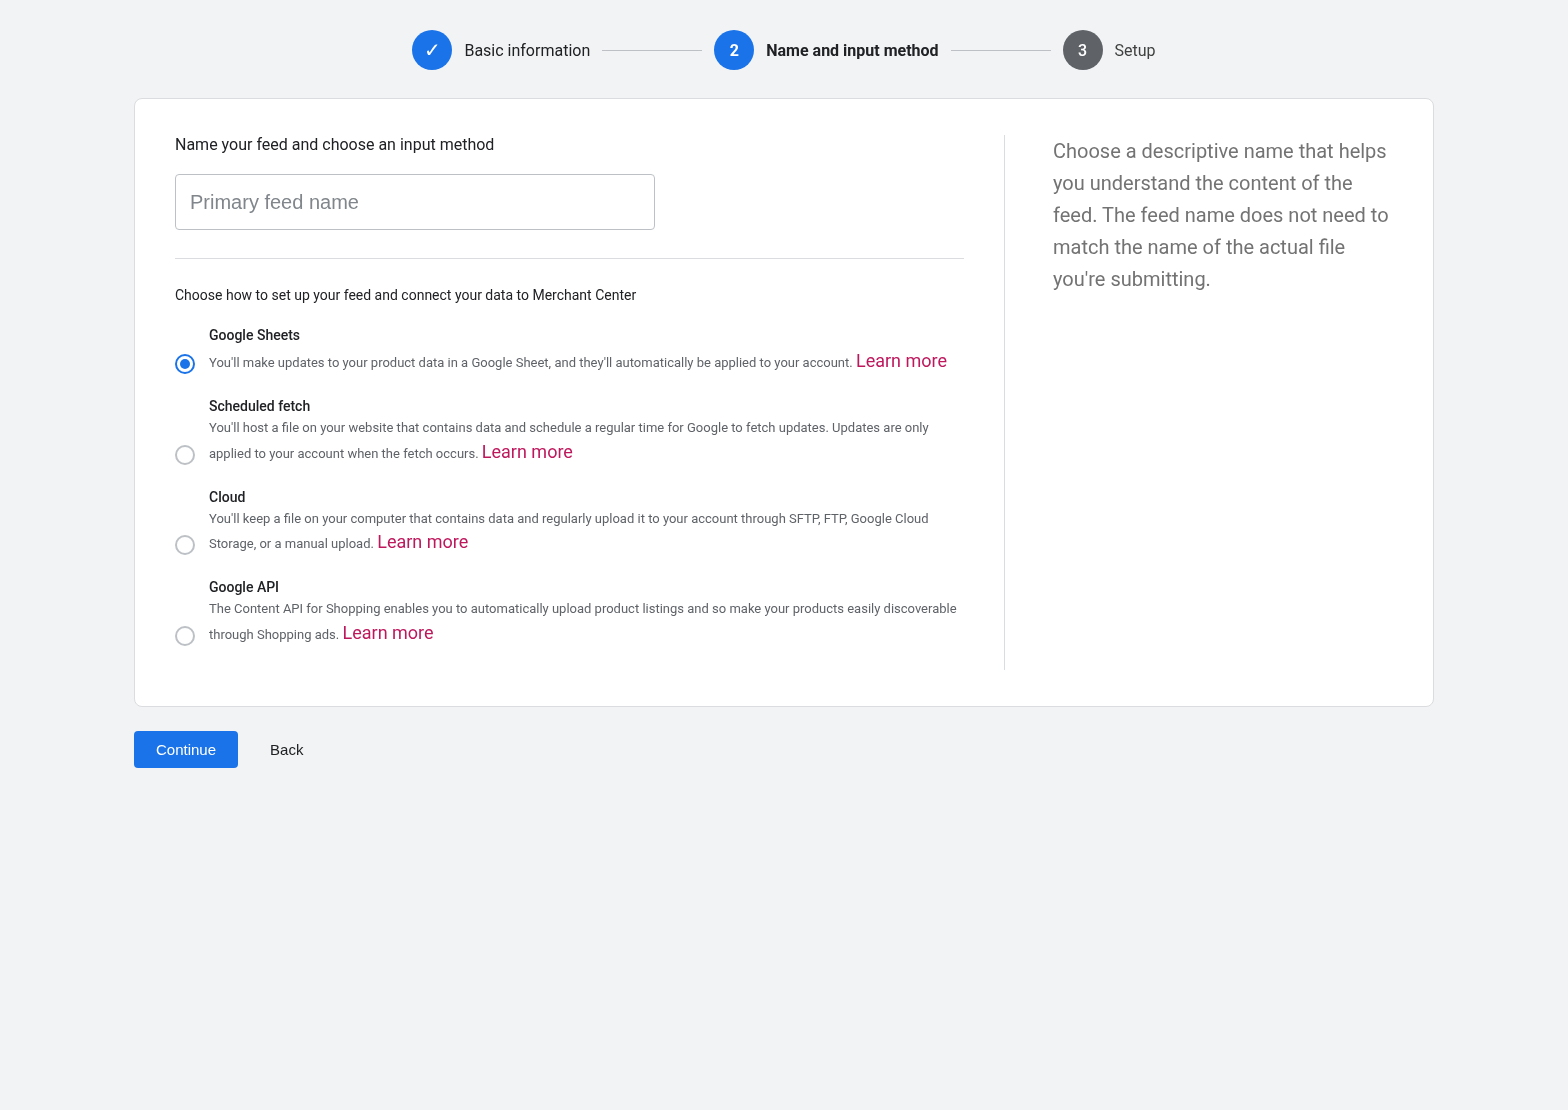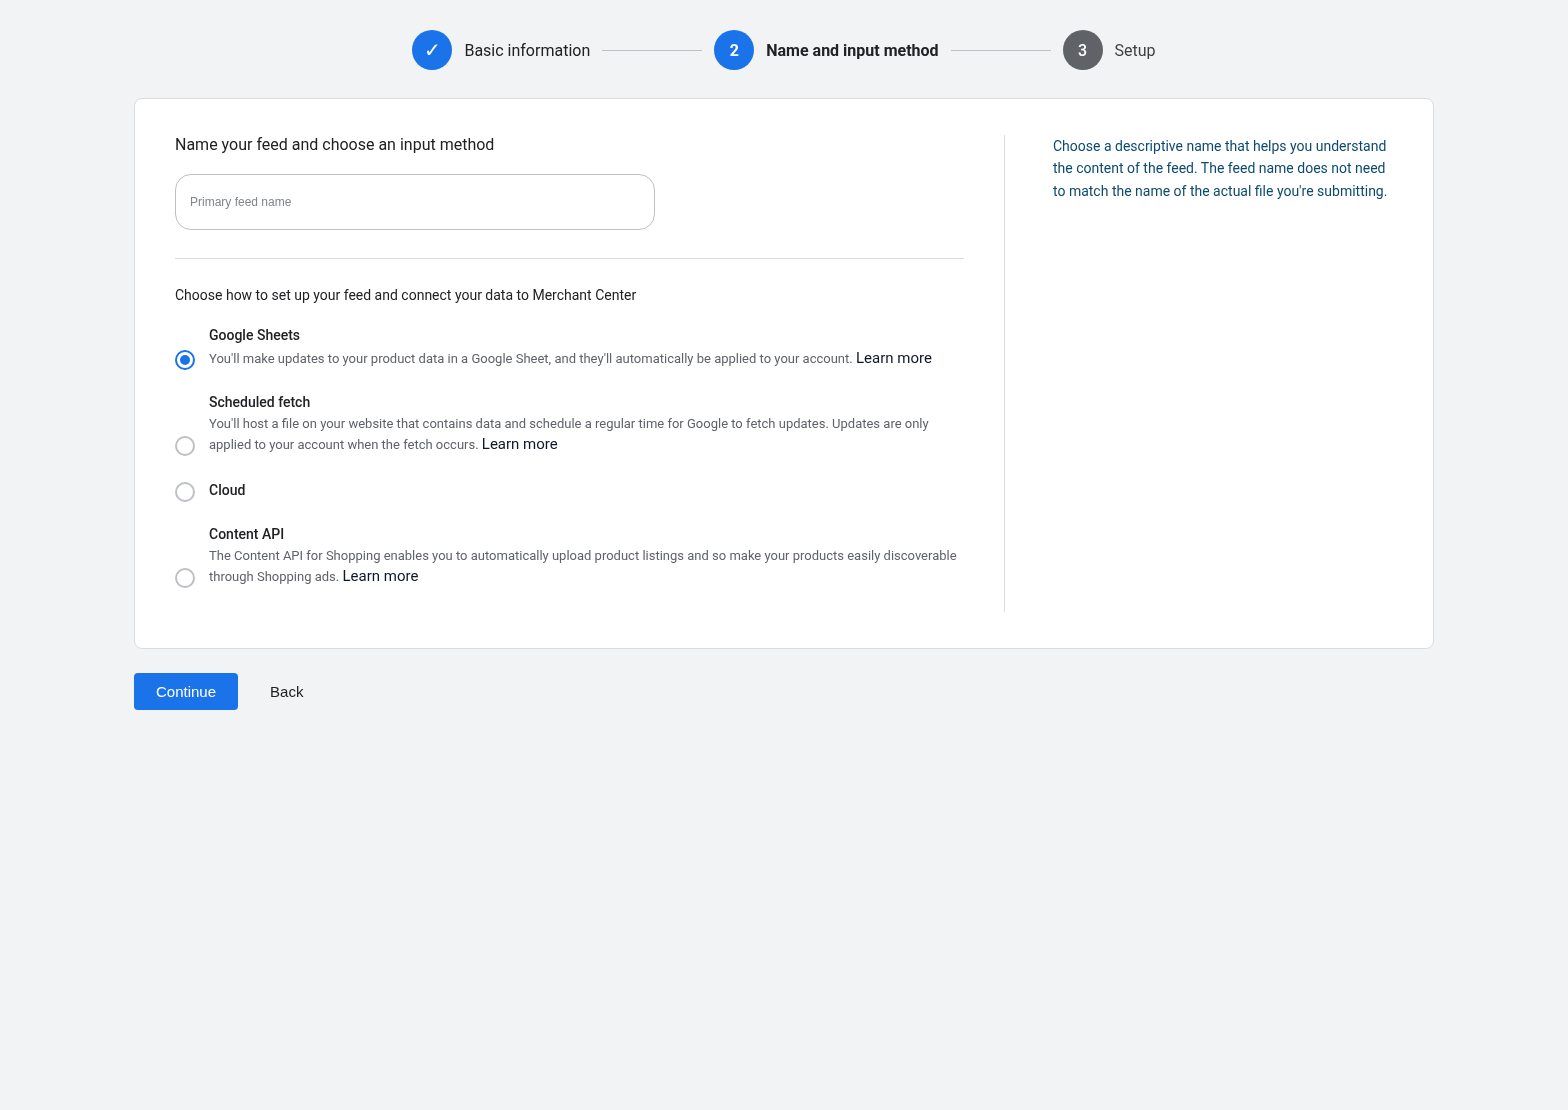--- a/index.html
+++ b/index.html
@@ -86,41 +86,41 @@
       gap: 8px;
     }
     .card-left {
       flex: 1;
       padding-right: 40px;
       border-right: 1px solid #dadce0;
       margin-right: 40px;
     }
     .card-right {
       width: 340px;
-      color: #0c4a6e;
-      font-size: 14px;
+      color: #737373;
+      font-size: 20px;
       line-height: 1.6;
     }
 
     .section-title {
       font-size: 16px;
       font-weight: 400;
       color: #202124;
       margin-bottom: 20px;
     }
 
     
     .feed-name-input {
       width: 100%;
       max-width: 480px;
       height: 56px;
       border: 1px solid #bdc1c6;
-      border-radius: 16px;
+      border-radius: 4px;
       padding: 0 14px;
-      font-size: 12px;
+      font-size: 20px;
       color: #202124;
       outline: none;
       background: white;
     }
     .feed-name-input::placeholder {
       color: #80868b;
     }
 
     
     .divider {
@@ -173,23 +173,23 @@
       font-weight: 500;
       color: #202124;
       margin-bottom: 4px;
     }
     .radio-desc {
       font-size: 13px;
       color: #5f6368;
       line-height: 1.5;
     }
     .learn-more {
-      color: #0f172a;
+      color: #be185d;
       text-decoration: none;
-      font-size: 15px;
+      font-size: 18px;
       margin-top: 28px;
     }
 
     
     .bottom-bar {
       display: flex;
       align-items: center;
       gap: 24px;
       width: 100%;
       max-width: 1300px;
@@ -278,28 +278,32 @@
             <a href="#" class="learn-more">Learn more</a>
           </div>
         </div>
       </div>
 
       
       <div class="radio-option">
         <div class="radio-btn"></div>
         <div class="radio-content">
           <div class="radio-label">Cloud</div>
+          <div class="radio-desc">
+            <span>You'll keep a file on your computer that contains data and regularly upload it to your account through SFTP, FTP, Google Cloud Storage, or a manual upload.</span>
+            <a href="#" class="learn-more">Learn more</a>
+          </div>
         </div>
       </div>
 
       
       <div class="radio-option">
         <div class="radio-btn"></div>
         <div class="radio-content">
-          <div class="radio-label">Content API</div>
+          <div class="radio-label">Google API</div>
           <div class="radio-desc">
             <span>The Content API for Shopping enables you to automatically upload product listings and so make your products easily discoverable through Shopping ads.</span>
             <a href="#" class="learn-more">Learn more</a>
           </div>
         </div>
       </div>
     </div>
 
     <div class="card-right">
       <p>Choose a descriptive name that helps you understand the content of the feed. The feed name does not need to match the name of the actual file you're submitting.</p>

